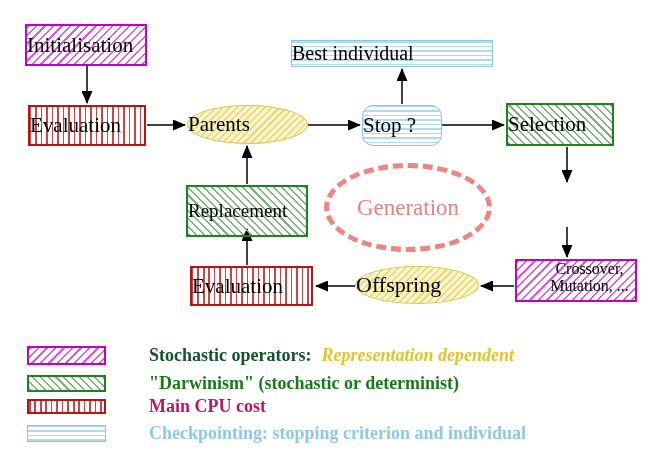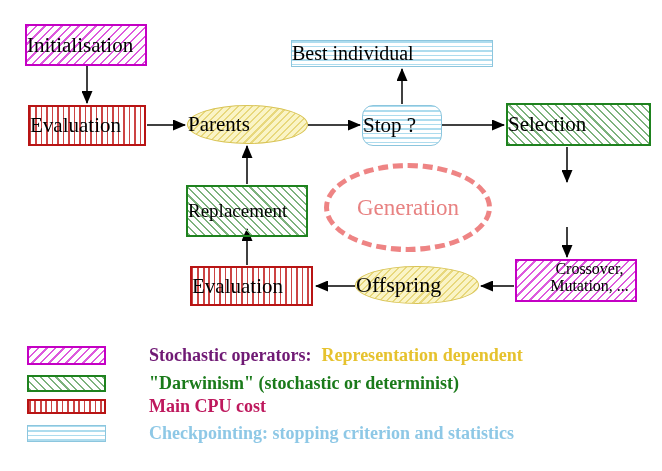--- a/index.html
+++ b/index.html
@@ -32,21 +32,21 @@
     border:1.5px solid #d9c455;border-radius:50%;
     background:repeating-linear-gradient(135deg,#e8d87c 0px,#e8d87c 1.5px,#faf4c6 1.5px,#faf4c6 5px);
   }
   .rounded{border-radius:11px;}
   
   #node-initialisation{left:25px;top:24px;width:122px;height:42px;}
   #node-evaluation-top{left:28px;top:105px;width:118px;height:41px;}
   #node-parents{left:187px;top:105px;width:121px;height:39px;}
   #node-best-individual{left:291px;top:40px;width:202px;height:27px;font-size:20px;}
   #node-stop{left:362px;top:105px;width:80px;height:41px;}
-  #node-selection{left:506px;top:103px;width:145px;height:43px;}
+  #node-selection{left:506px;top:103px;width:108px;height:43px;}
   #node-genitors{left:505px;top:184px;width:123px;height:42px;}
   #node-crossover{left:515px;top:259px;width:122px;height:43px;font-size:16px;flex-direction:column;padding-left:27px;}
   #node-offspring{left:355px;top:266px;width:124px;height:38px;font-size:22px;}
   #node-evaluation-bottom{left:190px;top:266px;width:123px;height:40px;}
   #node-replacement{left:186px;top:185px;width:122px;height:52px;font-size:19px;}
   #node-generation{
     position:absolute;left:324px;top:163px;width:168px;height:89px;box-sizing:border-box;
     border:5px dashed #ee8484;border-radius:50%;
     display:flex;align-items:center;justify-content:center;
     font-size:23px;color:#e88282;background:transparent;
@@ -61,22 +61,22 @@
   .legend-swatch{width:79px;box-sizing:border-box;margin-right:16px;flex:none;}
   .legend-label{font-size:18px;font-weight:bold;white-space:pre;}
   #legend-row-1{top:345px;}
   #legend-row-2{top:373px;}
   #legend-row-3{top:396px;}
   #legend-row-4{top:423px;}
   #legend-row-1 .legend-swatch{height:19px;}
   #legend-row-2 .legend-swatch{height:17px;}
   #legend-row-3 .legend-swatch{height:15px;}
   #legend-row-4 .legend-swatch{height:17px;}
-  .text-magenta{color:#701a75;}
-  .text-gold{color:#e6c22e;margin-left:10px;}
+  .text-magenta{color:#14532d;}
+  .text-gold{color:#e6c22e;margin-left:10px;font-style:italic;}
   .text-green{color:#1a7a1a;}
   .text-red{color:#be185d;}
   .text-cyan{color:#8ec8e6;}
 </style>
 </head>
 <body>
 
 <div id="canvas">
 
   <svg id="flow-arrows" width="662" height="471">
@@ -161,17 +161,17 @@
   <div class="legend-row" id="legend-row-3">
     <div class="legend-swatch red-stripes"></div>
     <div class="legend-label">
       <span class="text-red">Main CPU cost</span>
     </div>
   </div>
 
   <div class="legend-row" id="legend-row-4">
     <div class="legend-swatch cyan-stripes"></div>
     <div class="legend-label">
-      <span class="text-cyan">Checkpointing: stopping criterion and statistics</span>
+      <span class="text-cyan">Checkpointing: stopping criterion and individual</span>
     </div>
   </div>
 
 </div>
 
 </body></html>

